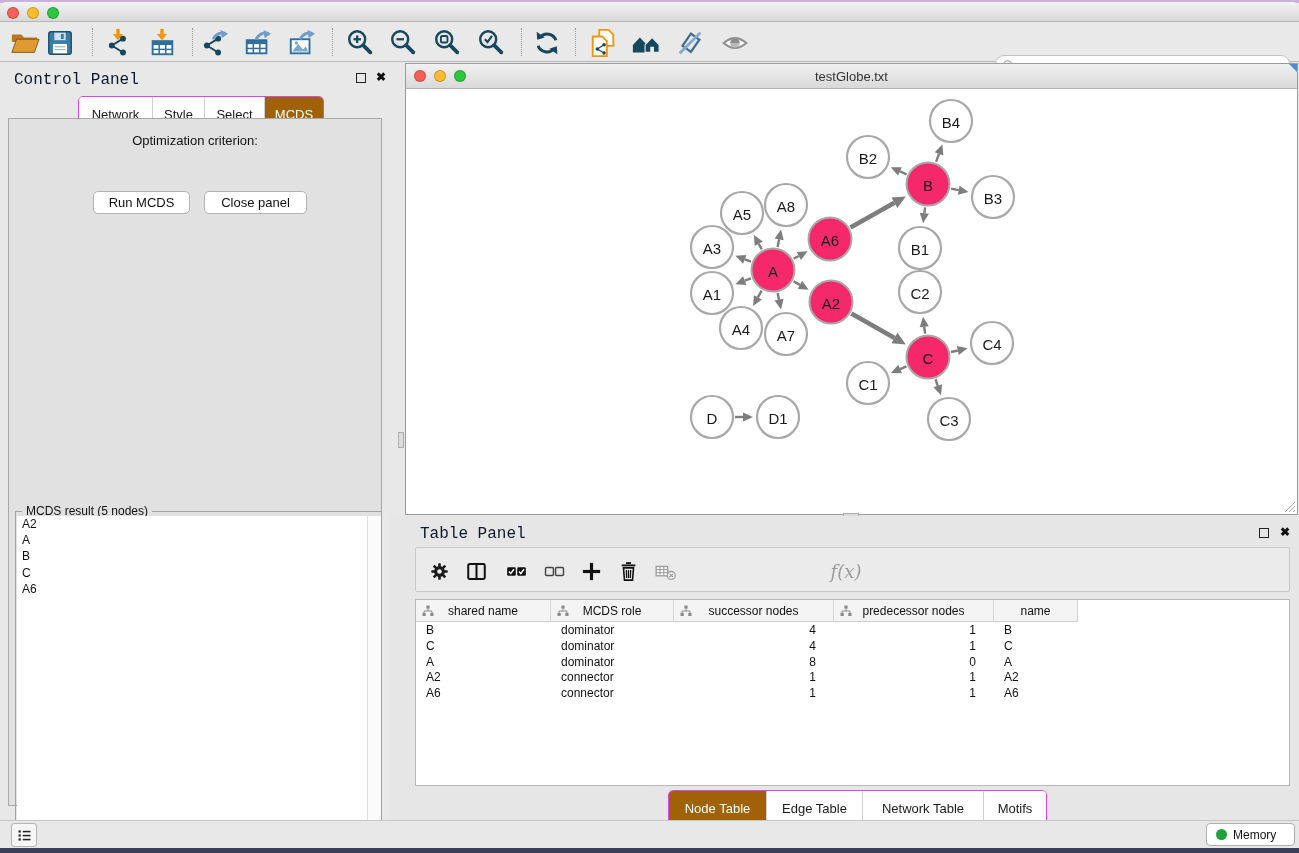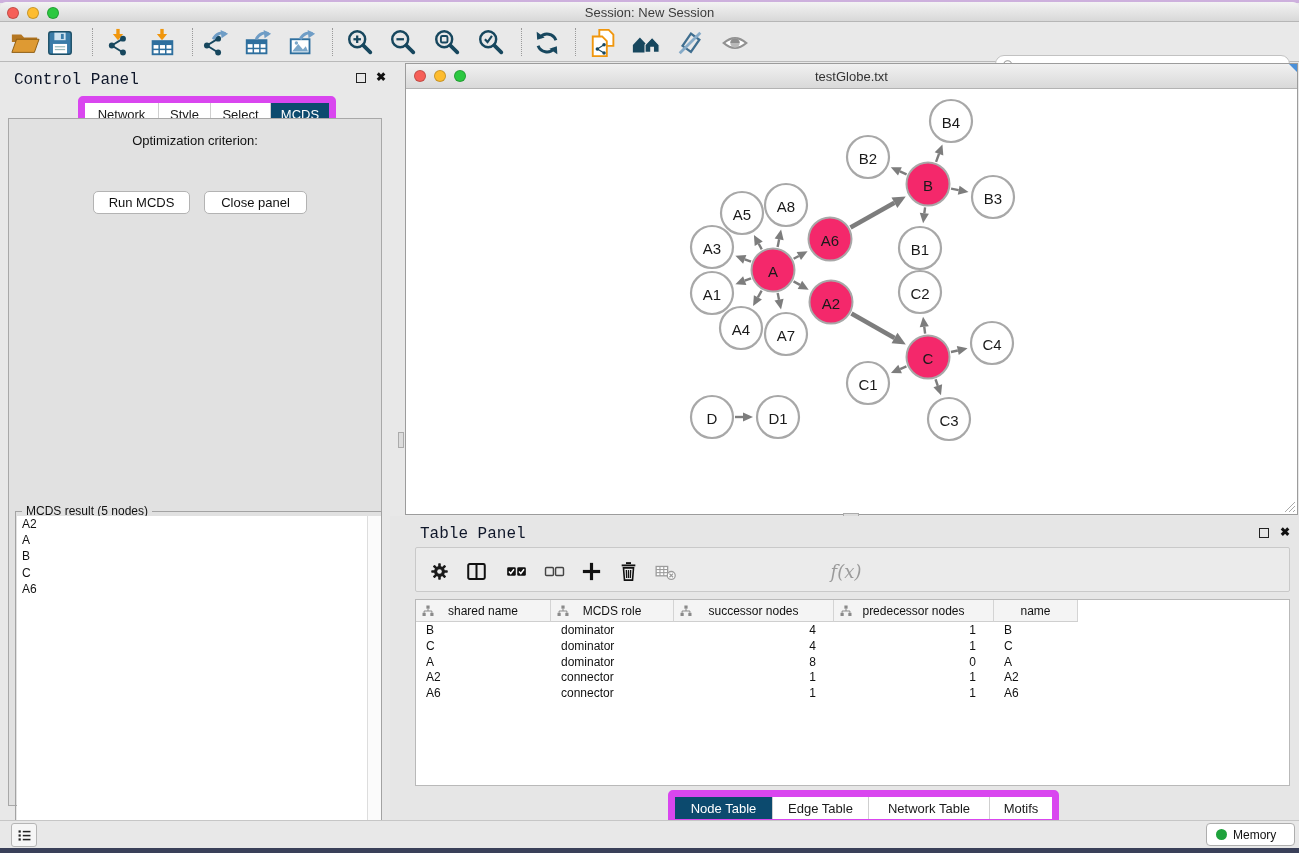--- a/index.html
+++ b/index.html
@@ -34,27 +34,27 @@
 
   
   .control-panel { position:absolute; left:0; top:63px; width:390px; height:757px; background:#e8e8e8; }
   .panel-header-label { font-size:16px; color:#0f172a;font-family:Liberation Mono, monospace; }
   .cp-title { position:absolute; left:14px; top:8px; }
   .panel-float { width:10px; height:10px; border:1.5px solid #222; display:inline-block; }
   .panel-close { font-size:12px; color:#111; font-weight:bold; line-height:10px; }
   .cp-float { position:absolute; left:356px; top:10px; }
   .cp-close { position:absolute; left:376px; top:9px; }
 
-  .seg-tabs { position:absolute; display:flex; height:36px; border:7px solid #d946ef;
+  .seg-tabs { position:absolute; display:flex; height:36px; border:1px solid #d946ef;
     border-radius:5px; overflow:hidden; background:#fff; }
   .cp-tabs { left:78px; top:33px; }
   .seg-tab { height:100%; display:flex; align-items:center; justify-content:center;
     font-size:13px; color:#1a1a1a; background:#fff; border-right:1px solid #cfcfcf; cursor:default; }
   .seg-tab:last-child { border-right:none; }
-  .seg-tab.active { background:#0c4a6e; color:#fff; }
+  .seg-tab.active { background:#a16207; color:#fff; }
 
   .cp-inner { position:absolute; left:8px; top:55px; width:374px; height:688px;
     background:#e1e1e1; border:1px solid #a8a8a8;padding-left:43px; }
   .criterion-label { position:absolute; left:0; width:100%; top:14px; text-align:center;
     font-size:13px; color:#111; }
   .criterion-select { position:absolute; left:34px; top:37px; width:313px; height:23px;
     background:#fff; border:1px solid #ababab; border-radius:5px; font-size:13px;
     color:#111; line-height:21px; padding-left:9px; cursor:default; }
   .criterion-select .cap { position:absolute; right:-1px; top:-1px; width:23px; height:23px;
     border-radius:0 5px 5px 0; background:linear-gradient(#6caefc,#2e7bf0);
@@ -141,21 +141,20 @@
 <div id="app">
 
   <div class="desktop-top"></div>
 
   <div class="titlebar">
     <div class="lights">
       <div class="light red"></div>
       <div class="light yellow"></div>
       <div class="light green"></div>
     </div>
-    <div class="title">Session: New Session</div>
   </div>
 
   <div class="toolbar" id="main-toolbar">
     <div class="searchbox">
       <svg viewBox="0 0 16 16">
         <circle cx="6.5" cy="6.5" r="4.5" fill="none" stroke="#9a9a9a" stroke-width="1.4"></circle>
         <line x1="10" y1="10" x2="14" y2="14" stroke="#9a9a9a" stroke-width="1.4"></line>
       </svg>
       <input type="text" placeholder="" style="">
     </div>

